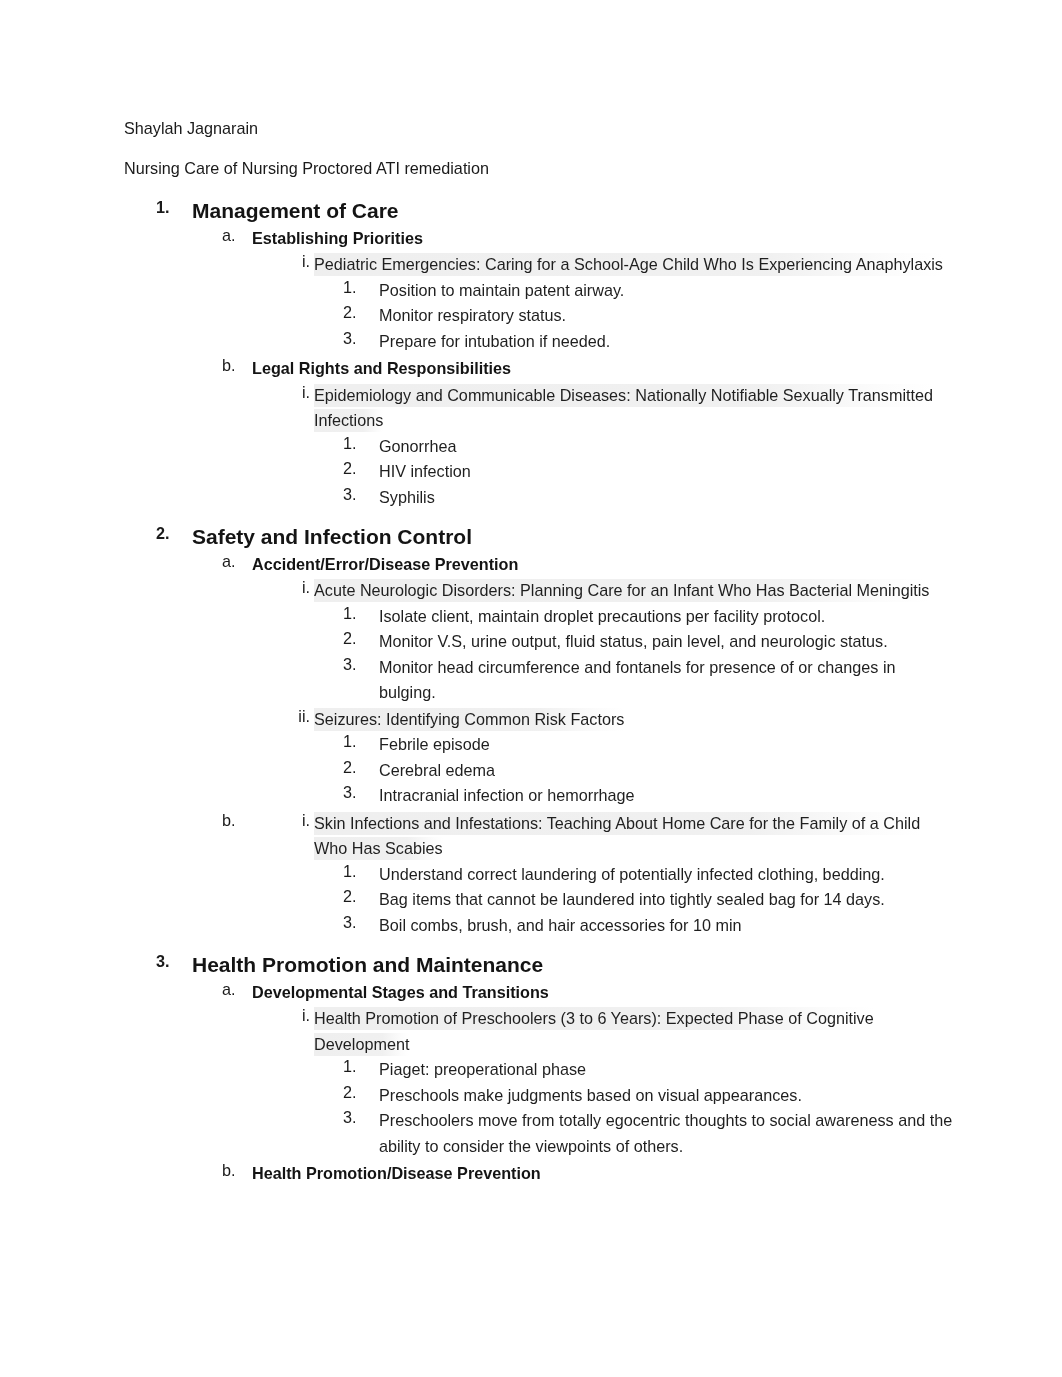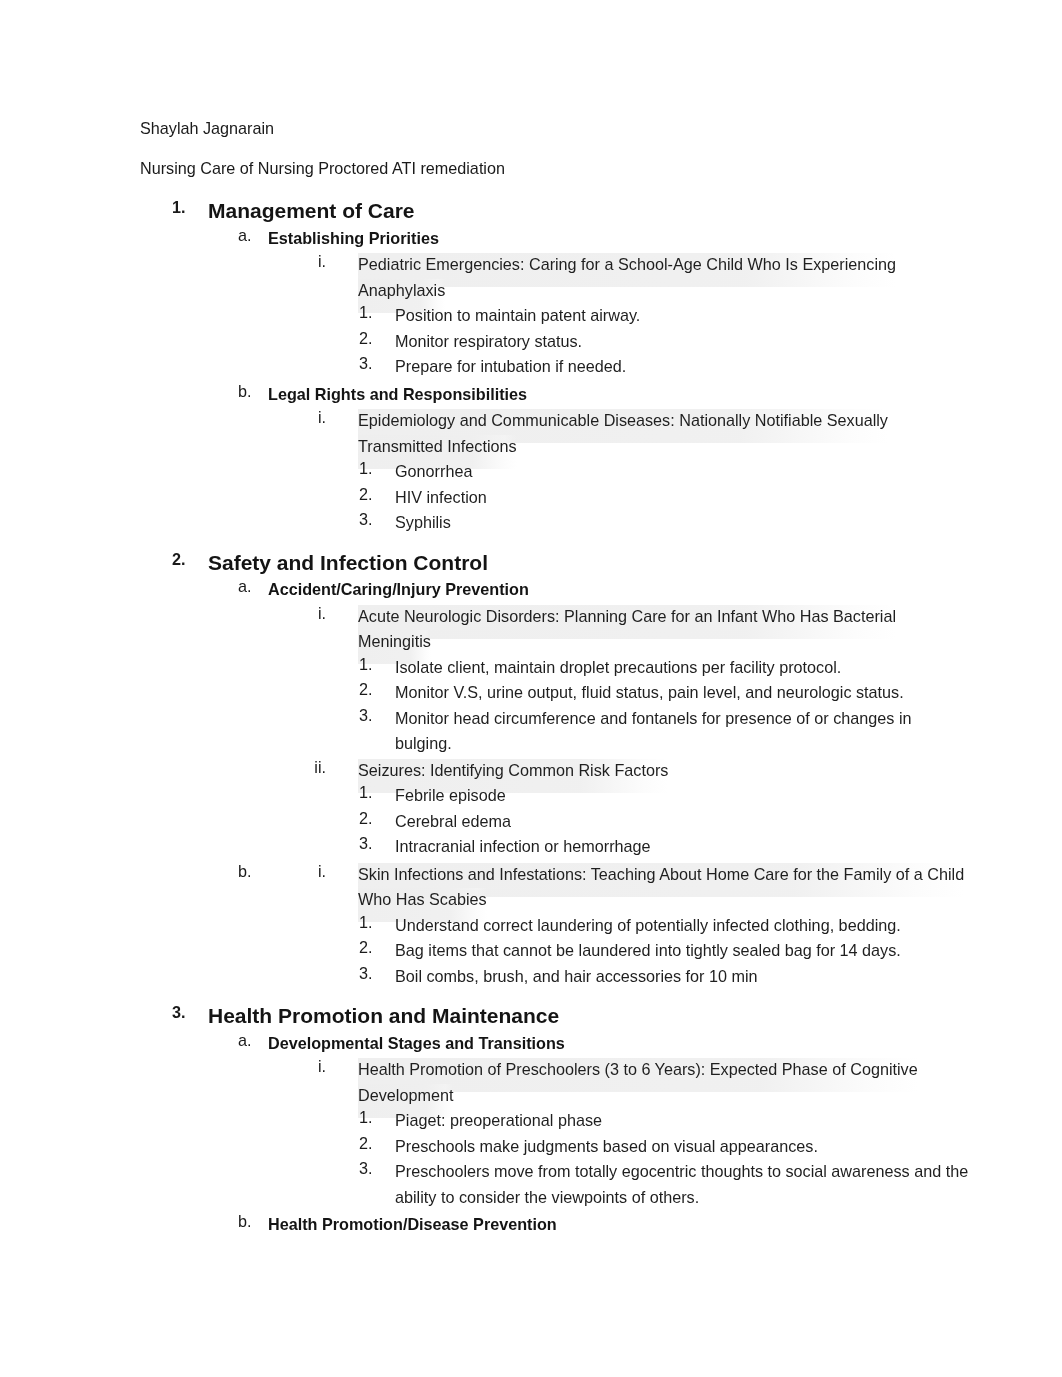--- a/index.html
+++ b/index.html
@@ -17,21 +17,21 @@
     position: relative;
     width: 1062px;
     height: 1377px;
     background: #ffffff;
     margin: 0 auto;
     overflow: hidden;
     box-sizing: border-box;
   }
   .doc-body {
     position: absolute;
-    left: 140px;
+    left: 124px;
     top: 118px;
     width: 830px;
   }
 
   
   .hdr-line {
     font-size: 16.2px;
     line-height: 21px;
     color: #1a1a1a;
     margin-bottom: 19px;
@@ -112,22 +112,21 @@
     color: #1f1f1f;
     display: inline;
     background-image: linear-gradient(
         90deg,
         rgba(238,238,238,0.95) 0%,
         rgba(239,239,239,0.92) 72%,
         rgba(248,248,248,0.45) 92%,
         rgba(255,255,255,0) 100%);
     box-decoration-break: clone;
     -webkit-box-decoration-break: clone;
-    padding: 2px 0 14px 0;
-    margin-left: 28px;
+    padding: 2px 0 3px 0;
   }
 
   
   .lvl4 {
     padding-left: 36px;
     margin-left: 219px;
     margin-top: 0px;
   }
   .lvl4 > .mk {
     position: absolute;
@@ -163,21 +162,21 @@
         <div class="lvl lvl3"><span class="mk">i.</span><span class="tx">Pediatric Emergencies: Caring for a School-Age Child Who Is Experiencing Anaphylaxis</span></div>
         <div class="lvl lvl4"><span class="mk">1.</span><span class="tx">Position to maintain patent airway.</span></div>
         <div class="lvl lvl4"><span class="mk">2.</span><span class="tx">Monitor respiratory status.</span></div>
         <div class="lvl lvl4"><span class="mk">3.</span><span class="tx">Prepare for intubation if needed.</span></div>
         <div class="lvl lvl2"><span class="mk">b.</span><span class="tx">Legal Rights and Responsibilities</span></div>
         <div class="lvl lvl3"><span class="mk">i.</span><span class="tx">Epidemiology and Communicable Diseases: Nationally Notifiable Sexually Transmitted Infections</span></div>
         <div class="lvl lvl4"><span class="mk">1.</span><span class="tx">Gonorrhea</span></div>
         <div class="lvl lvl4"><span class="mk">2.</span><span class="tx">HIV infection</span></div>
         <div class="lvl lvl4"><span class="mk">3.</span><span class="tx">Syphilis</span></div>
         <div class="lvl lvl1"><span class="mk">2.</span><span class="tx">Safety and Infection Control</span></div>
-        <div class="lvl lvl2"><span class="mk">a.</span><span class="tx">Accident/Caring/Injury Prevention</span></div>
+        <div class="lvl lvl2"><span class="mk">a.</span><span class="tx">Accident/Error/Disease Prevention</span></div>
         <div class="lvl lvl3"><span class="mk">i.</span><span class="tx">Acute Neurologic Disorders: Planning Care for an Infant Who Has Bacterial Meningitis</span></div>
         <div class="lvl lvl4"><span class="mk">1.</span><span class="tx">Isolate client, maintain droplet precautions per facility protocol.</span></div>
         <div class="lvl lvl4"><span class="mk">2.</span><span class="tx">Monitor V.S, urine output, fluid status, pain level, and neurologic status.</span></div>
         <div class="lvl lvl4"><span class="mk">3.</span><span class="tx">Monitor head circumference and fontanels for presence of or changes in bulging.</span></div>
         <div class="lvl lvl3"><span class="mk">ii.</span><span class="tx">Seizures: Identifying Common Risk Factors</span></div>
         <div class="lvl lvl4"><span class="mk">1.</span><span class="tx">Febrile episode</span></div>
         <div class="lvl lvl4"><span class="mk">2.</span><span class="tx">Cerebral edema</span></div>
         <div class="lvl lvl4"><span class="mk">3.</span><span class="tx">Intracranial infection or hemorrhage</span></div>
         <div class="lvl lvl2"><span class="mk">b.</span></div>
         <div class="lvl lvl3"><span class="mk">i.</span><span class="tx">Skin Infections and Infestations: Teaching About Home Care for the Family of a Child Who Has Scabies</span></div>

